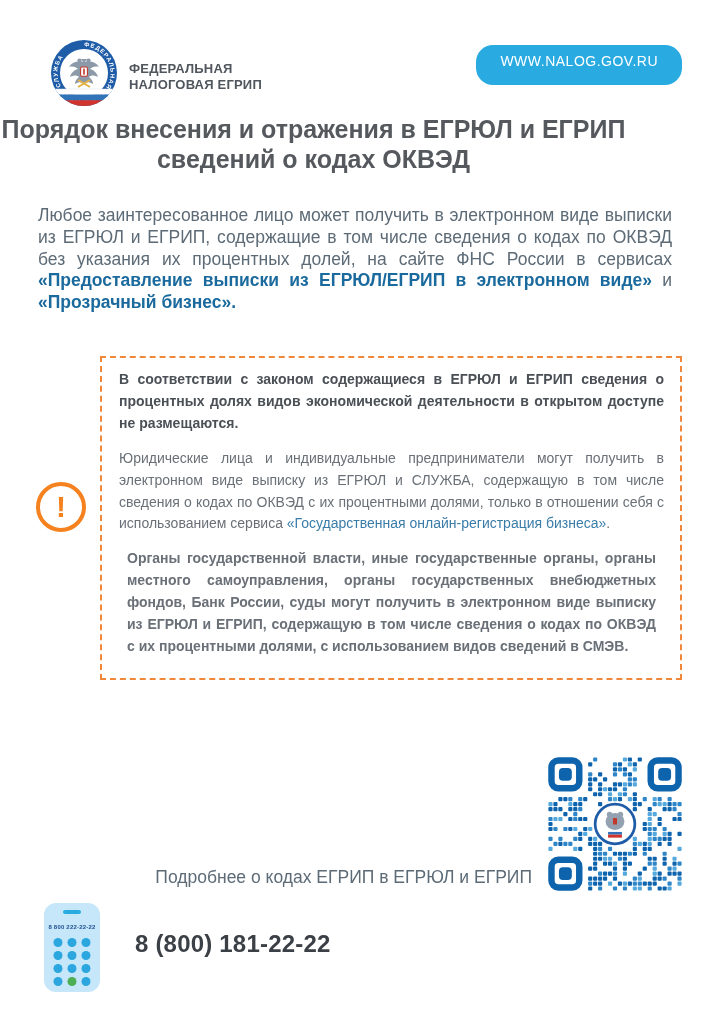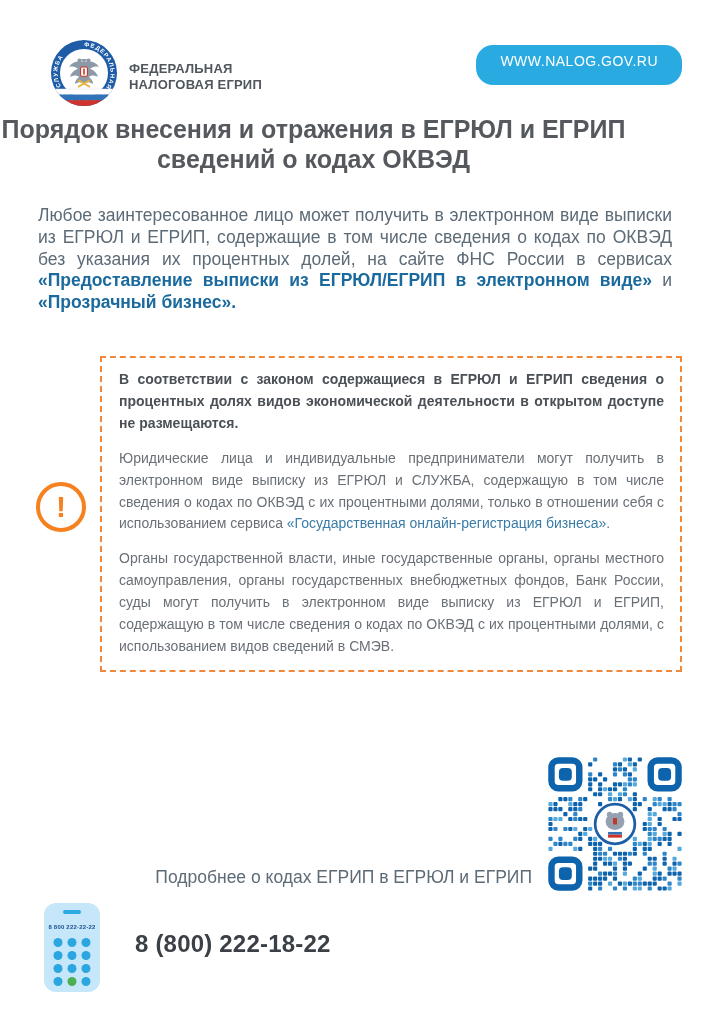--- a/index.html
+++ b/index.html
@@ -26,21 +26,21 @@
   .svc{color:var(--link-blue-bold,#1B6A9E);font-weight:700;}
 
   
   .excl{position:absolute;left:36px;top:482px;width:42px;height:42px;
         border:4px solid var(--accent-orange-strong,#F5821F);border-radius:50%;
         text-align:center;line-height:42px;font-size:30px;font-weight:700;
         color:var(--accent-orange-strong,#F5821F);}
   .notice{position:absolute;left:100px;top:356px;width:582px;box-sizing:border-box;
           border:2px dashed var(--accent-orange,#F0883B);padding:11px 16px 12px 17px;}
   .notice p{margin:0 0 13px;font-size:14px;line-height:21.9px;color:#6A7077;text-align:justify;}
-  .notice p:last-child{margin:0;}
+  .notice p:last-child{margin:8px;font-weight:bold;}
   .notice .lead{color:#4A5056;font-weight:700;}
   .blink{color:var(--link-blue,#3A7CA8);}
 
   
   .qr{position:absolute;left:548px;top:757px;width:134px;height:134px;}
   .qr-caption{position:absolute;top:867px;left:140px;width:392px;text-align:right;
               font-size:17.5px;color:var(--body-gray,#5D6B77);}
 
   
   .phone-icon{position:absolute;left:44px;top:903px;width:56px;height:89px;
@@ -383,15 +383,15 @@
         <i></i>
         <i></i>
       <i></i>
         <i></i>
         <i></i>
       <i></i>
         <i class="green"></i>
         <i></i>
     </div>
   </div>
-  <div class="phone">8 (800) 222-18-22</div>
+  <div class="phone">8 (800) 181-22-22</div>
 
 </div>
 
 </body></html>

